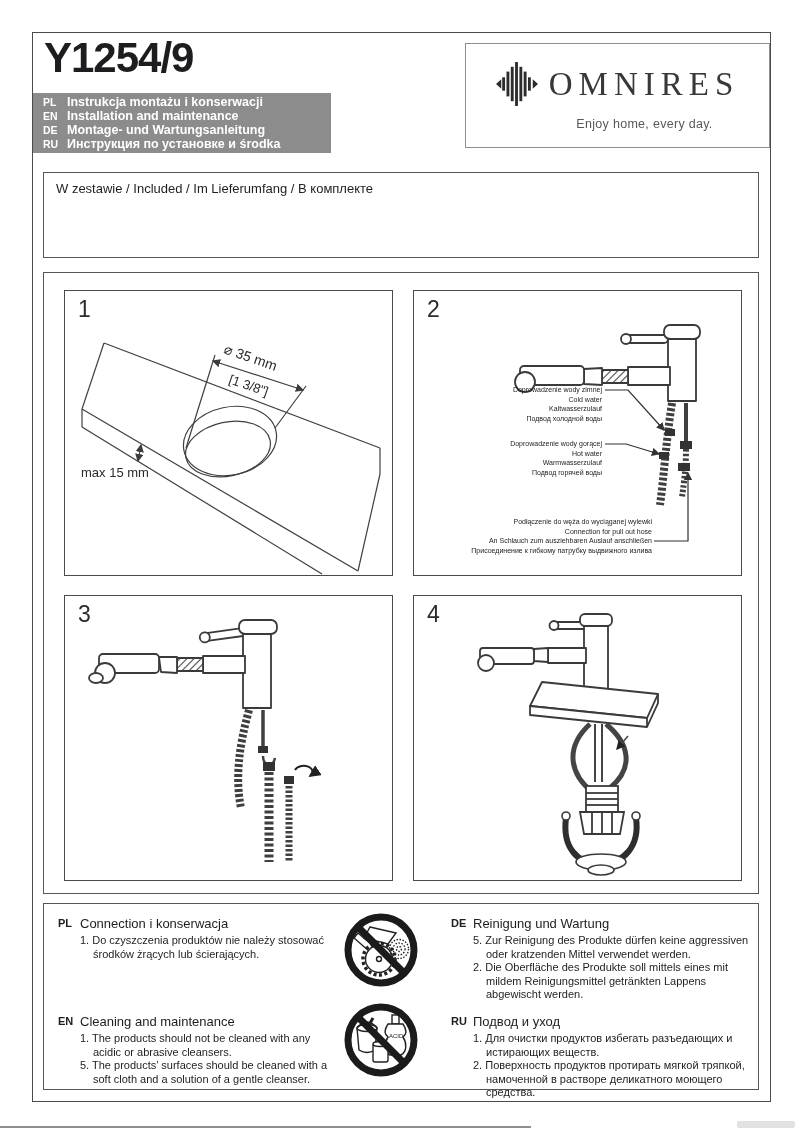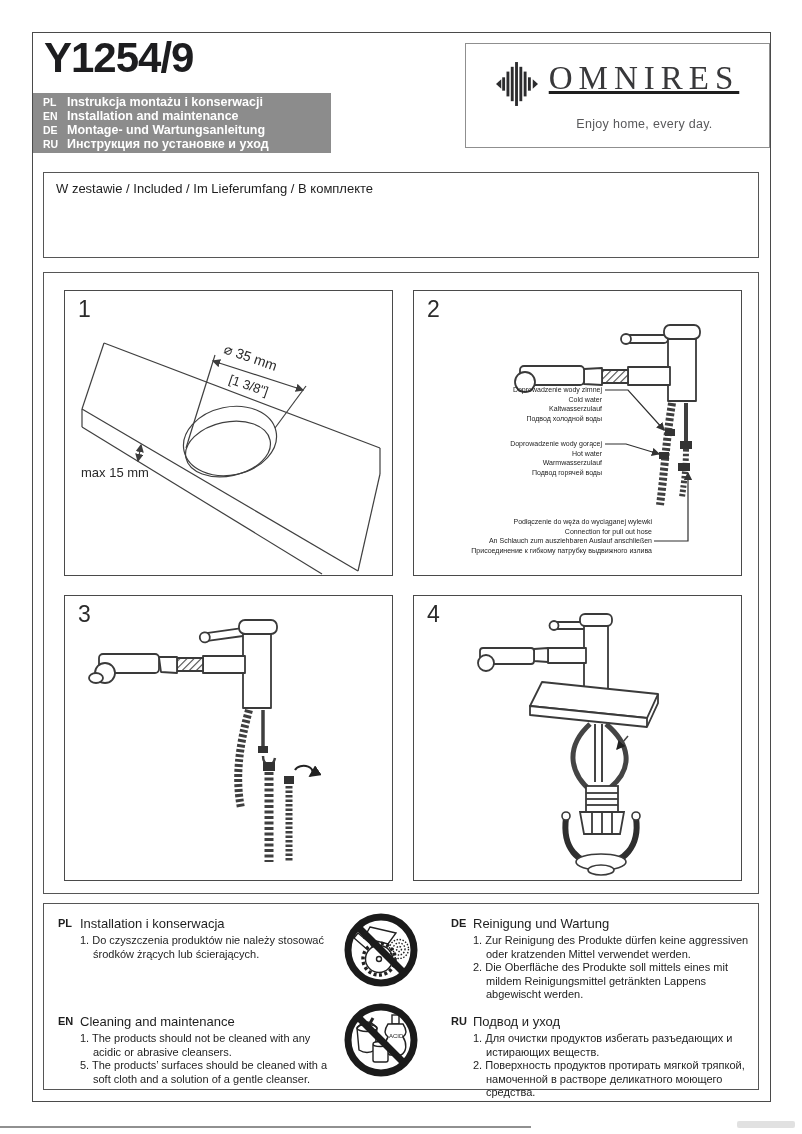--- a/index.html
+++ b/index.html
@@ -10,21 +10,21 @@
   .title{position:absolute;left:44px;top:34px;margin:0;font-size:42px;font-weight:bold;
          color:#1d1d1f;letter-spacing:-1px;}
   .lang-bar{position:absolute;left:33px;top:93px;width:298px;height:60px;background:#8c8c8c;
             display:flex;flex-direction:column;justify-content:center;box-sizing:border-box;padding:2px 0;}
   .lang-row{display:flex;align-items:baseline;height:14.5px;}
   .lang-code{width:24px;margin-left:10px;font-size:10.5px;font-weight:bold;color:#fff;flex:none;}
   .lang-label{font-size:12.5px;font-weight:bold;color:#fff;white-space:nowrap;}
   .logo-box{position:absolute;left:465px;top:43px;width:305px;height:105px;
             border:1px solid #8f8f8f;box-sizing:border-box;background:#fff;
             display:flex;flex-direction:column;align-items:center;justify-content:center;}
-  .logo-row{display:flex;align-items:flex-start;gap:11px;text-decoration:underline;}
+  .logo-row{display:flex;align-items:center;gap:11px;}
   .wordmark{font-family:"Liberation Serif",serif;font-size:33px;color:#38383a;letter-spacing:6px;}
   .tagline{font-size:12.5px;color:#59595b;margin-top:9px;margin-left:54px;letter-spacing:.3px;}
   .included-box{position:absolute;left:43px;top:172px;width:716px;height:86px;
                 border:1px solid #565656;box-sizing:border-box;font-size:13px;
                 padding:8px 12px 0 12px;background:#fff;}
   .steps-box{position:absolute;left:43px;top:272px;width:716px;height:622px;
              border:1px solid #565656;box-sizing:border-box;background:#fff;}
   .panel{position:absolute;width:329px;height:286px;border:1px solid #4a4a4a;
          box-sizing:border-box;background:#fff;}
   .p1{left:20px;top:17px;} .p2{left:369px;top:17px;}
@@ -64,21 +64,21 @@
     <div class="lang-row">
       <span class="lang-code">EN</span>
       <span class="lang-label">Installation and maintenance</span>
     </div>
     <div class="lang-row">
       <span class="lang-code">DE</span>
       <span class="lang-label">Montage- und Wartungsanleitung</span>
     </div>
     <div class="lang-row">
       <span class="lang-code">RU</span>
-      <span class="lang-label">Инструкция по установке и уход</span>
+      <span class="lang-label">Инструкция по установке и środka</span>
     </div>
   </div>
 
   <div class="logo-box">
     <div class="logo-row">
       <svg width="42" height="48" viewBox="0 0 44 48">
         <g fill="#2c2c2e">
           <polygon points="0,24 5.5,19 5.5,29"></polygon>
           <rect x="6.5" y="17" width="3" height="14"></rect>
           <rect x="11" y="11" width="3" height="26"></rect>
@@ -294,39 +294,39 @@
       </svg>
       <span class="step-num">4</span>
     </div>
   </div>
 
   <div class="care-box">
 
     <div class="care-block care-pl">
       <span class="care-code">PL</span>
       <div class="care-content" style="width:252px;">
-        <p class="care-title">Installation i konserwacja</p>
+        <p class="care-title">Connection i konserwacja</p>
         <div class="care-item">1. Do czyszczenia produktów nie należy stosować środków żrących lub ścierających.</div>
       </div>
     </div>
 
     <div class="care-block care-en">
       <span class="care-code">EN</span>
       <div class="care-content" style="width:252px;">
         <p class="care-title">Cleaning and maintenance</p>
         <div class="care-item">1. The products should not be cleaned with any acidic or abrasive cleansers.</div>
         <div class="care-item">5. The products’ surfaces should be cleaned with a soft cloth and a solution of a gentle cleanser.</div>
       </div>
     </div>
 
     <div class="care-block care-de">
       <span class="care-code">DE</span>
       <div class="care-content" style="width:278px;">
         <p class="care-title">Reinigung und Wartung</p>
-        <div class="care-item">1. Zur Reinigung des Produkte dürfen keine aggressiven oder kratzenden Mittel verwendet werden.</div>
+        <div class="care-item">5. Zur Reinigung des Produkte dürfen keine aggressiven oder kratzenden Mittel verwendet werden.</div>
         <div class="care-item">2. Die Oberfläche des Produkte soll mittels eines mit mildem Reinigungsmittel getränkten Lappens abgewischt werden.</div>
       </div>
     </div>
 
     <div class="care-block care-ru">
       <span class="care-code">RU</span>
       <div class="care-content" style="width:278px;">
         <p class="care-title">Подвод и уход</p>
         <div class="care-item">1. Для очистки продуктов избегать разъедающих и истирающих веществ.</div>
         <div class="care-item">2. Поверхность продуктов протирать мягкой тряпкой, намоченной в растворе деликатного моющего средства.</div>

